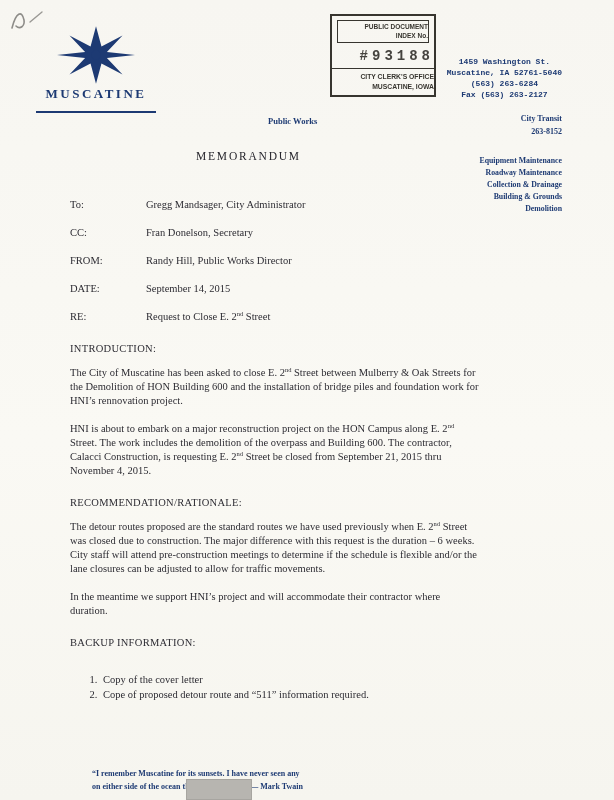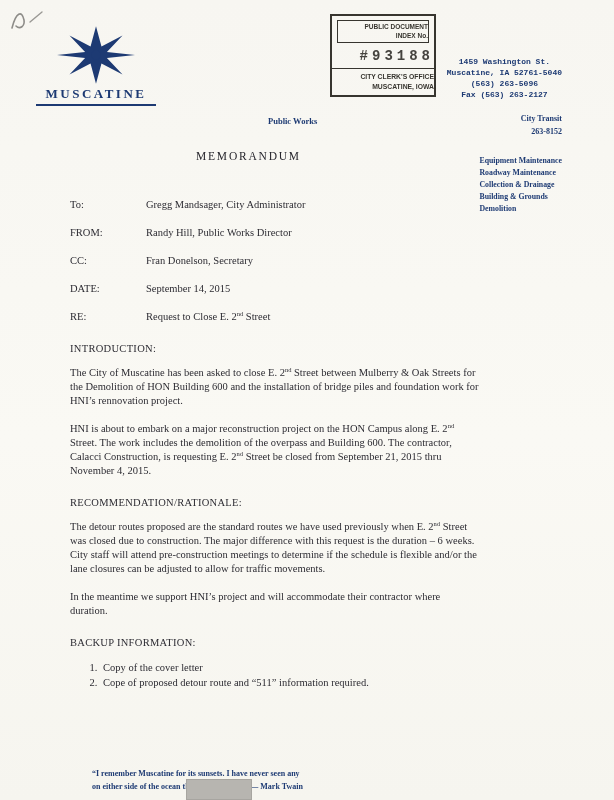--- a/index.html
+++ b/index.html
@@ -16,21 +16,21 @@
   }
 
   
   .pencil { position: absolute; left: 6px; top: 4px; }
 
   
   .logo { position: absolute; left: 36px; top: 26px; width: 120px; text-align: center; }
   .logo-star { display: block; margin: 0 auto 2px; }
   .logo-wordmark {
     font-size: 13px; letter-spacing: 2.5px; color: var(--accent);
-    font-weight: 600; padding-bottom: 1px;
+    font-weight: 600; padding-bottom: 8px;
   }
   .logo-rule { height: 2px; background: var(--accent); margin-top: 1px; }
 
   
   .stamp {
     position: absolute; left: 330px; top: 14px; width: 106px;
     border: 2px solid var(--stamp-ink); text-align: right; color: var(--stamp-ink);
     font-family: "Liberation Sans", sans-serif;
   }
   .stamp-top {
@@ -53,40 +53,40 @@
   }
   .dept {
     position: absolute; left: 268px; top: 116px;
     color: var(--accent); font-weight: 700; font-size: 8.5px;
   }
   .transit {
     position: absolute; right: 52px; top: 112px; text-align: right;
     color: var(--accent); font-weight: 700; font-size: 8px; line-height: 13px;
   }
   .services {
-    position: absolute; right: 52px; top: 155px; 
+    position: absolute; right: 52px; top: 155px; text-align: right;
     color: var(--accent); font-weight: 700; font-size: 7.8px; line-height: 12px;
   }
 
   
   .memo-title {
     position: absolute; left: 196px; top: 150px;
     font-size: 11.5px; letter-spacing: 1.8px; color: #26252c;
   }
   .content {
     position: absolute; left: 70px; top: 198px; width: 488px;
     font-size: 10.5px; line-height: 14px; color: var(--ink);
   }
   .field-row { display: flex; margin-bottom: 14px; }
   .field-label { width: 76px; flex: 0 0 76px; }
   .field-value { flex: 1; }
   .section-heading { margin: 18px 0 10px; letter-spacing: 0.3px; }
   .para { white-space: pre-line; }
   .para + .para { margin-top: 14px; }
-  .backup-list { margin: 10px 0 0 16px; padding-left: 14px; }
+  .backup-list { margin: 22px 0 0 16px; padding-left: 14px; }
   .backup-list li { line-height: 15px; padding-left: 3px; }
   sup { font-size: 0.62em; line-height: 0; }
 
   
   .quote {
     position: absolute; left: 50%; top: 768px; transform: translateX(-50%);
     width: 430px; 
     color: var(--accent); font-weight: 700; font-size: 8px; line-height: 12.5px;
   }
 
@@ -123,21 +123,21 @@
     <div class="stamp-number">#93188</div>
     <div class="stamp-bottom">
       <div>CITY CLERK'S OFFICE</div>
       <div>MUSCATINE, IOWA</div>
     </div>
   </div>
 
   <div class="address">
     <div>1459 Washington St.</div>
     <div>Muscatine, IA 52761-5040</div>
-    <div>(563) 263-5096</div>
+    <div>(563) 263-6284</div>
     <div>Fax (563) 263-2127</div>
   </div>
 
   <div class="dept">Public Works</div>
 
   <div class="transit">
     <div>City Transit</div>
     <div>263-8152</div>
   </div>
 
@@ -151,26 +151,26 @@
 
   <div class="memo-title">MEMORANDUM</div>
 
   <div class="content">
 
     <div class="field-row">
       <div class="field-label">To:</div>
       <div class="field-value">Gregg Mandsager, City Administrator</div>
     </div>
     <div class="field-row">
+      <div class="field-label">CC:</div>
+      <div class="field-value">Fran Donelson, Secretary</div>
+    </div>
+    <div class="field-row">
       <div class="field-label">FROM:</div>
       <div class="field-value">Randy Hill, Public Works Director</div>
-    </div>
-    <div class="field-row">
-      <div class="field-label">CC:</div>
-      <div class="field-value">Fran Donelson, Secretary</div>
     </div>
     <div class="field-row">
       <div class="field-label">DATE:</div>
       <div class="field-value">September 14, 2015</div>
     </div>
     <div class="field-row">
       <div class="field-label">RE:</div>
       <div class="field-value">Request to Close E. 2<sup>nd</sup> Street</div>
     </div>
 

